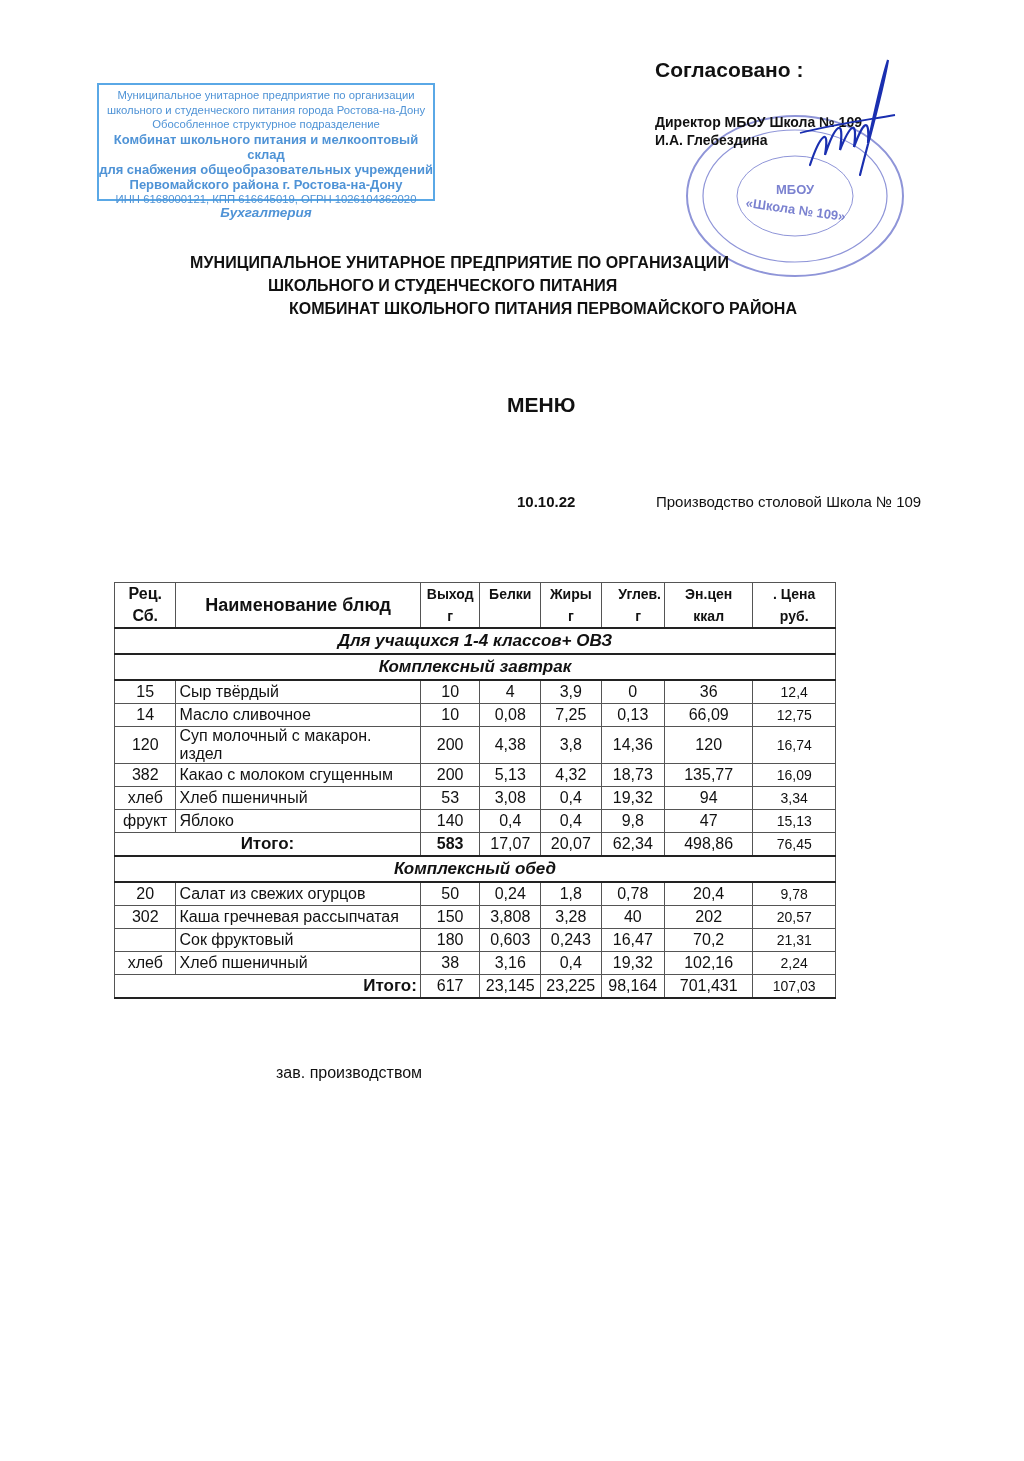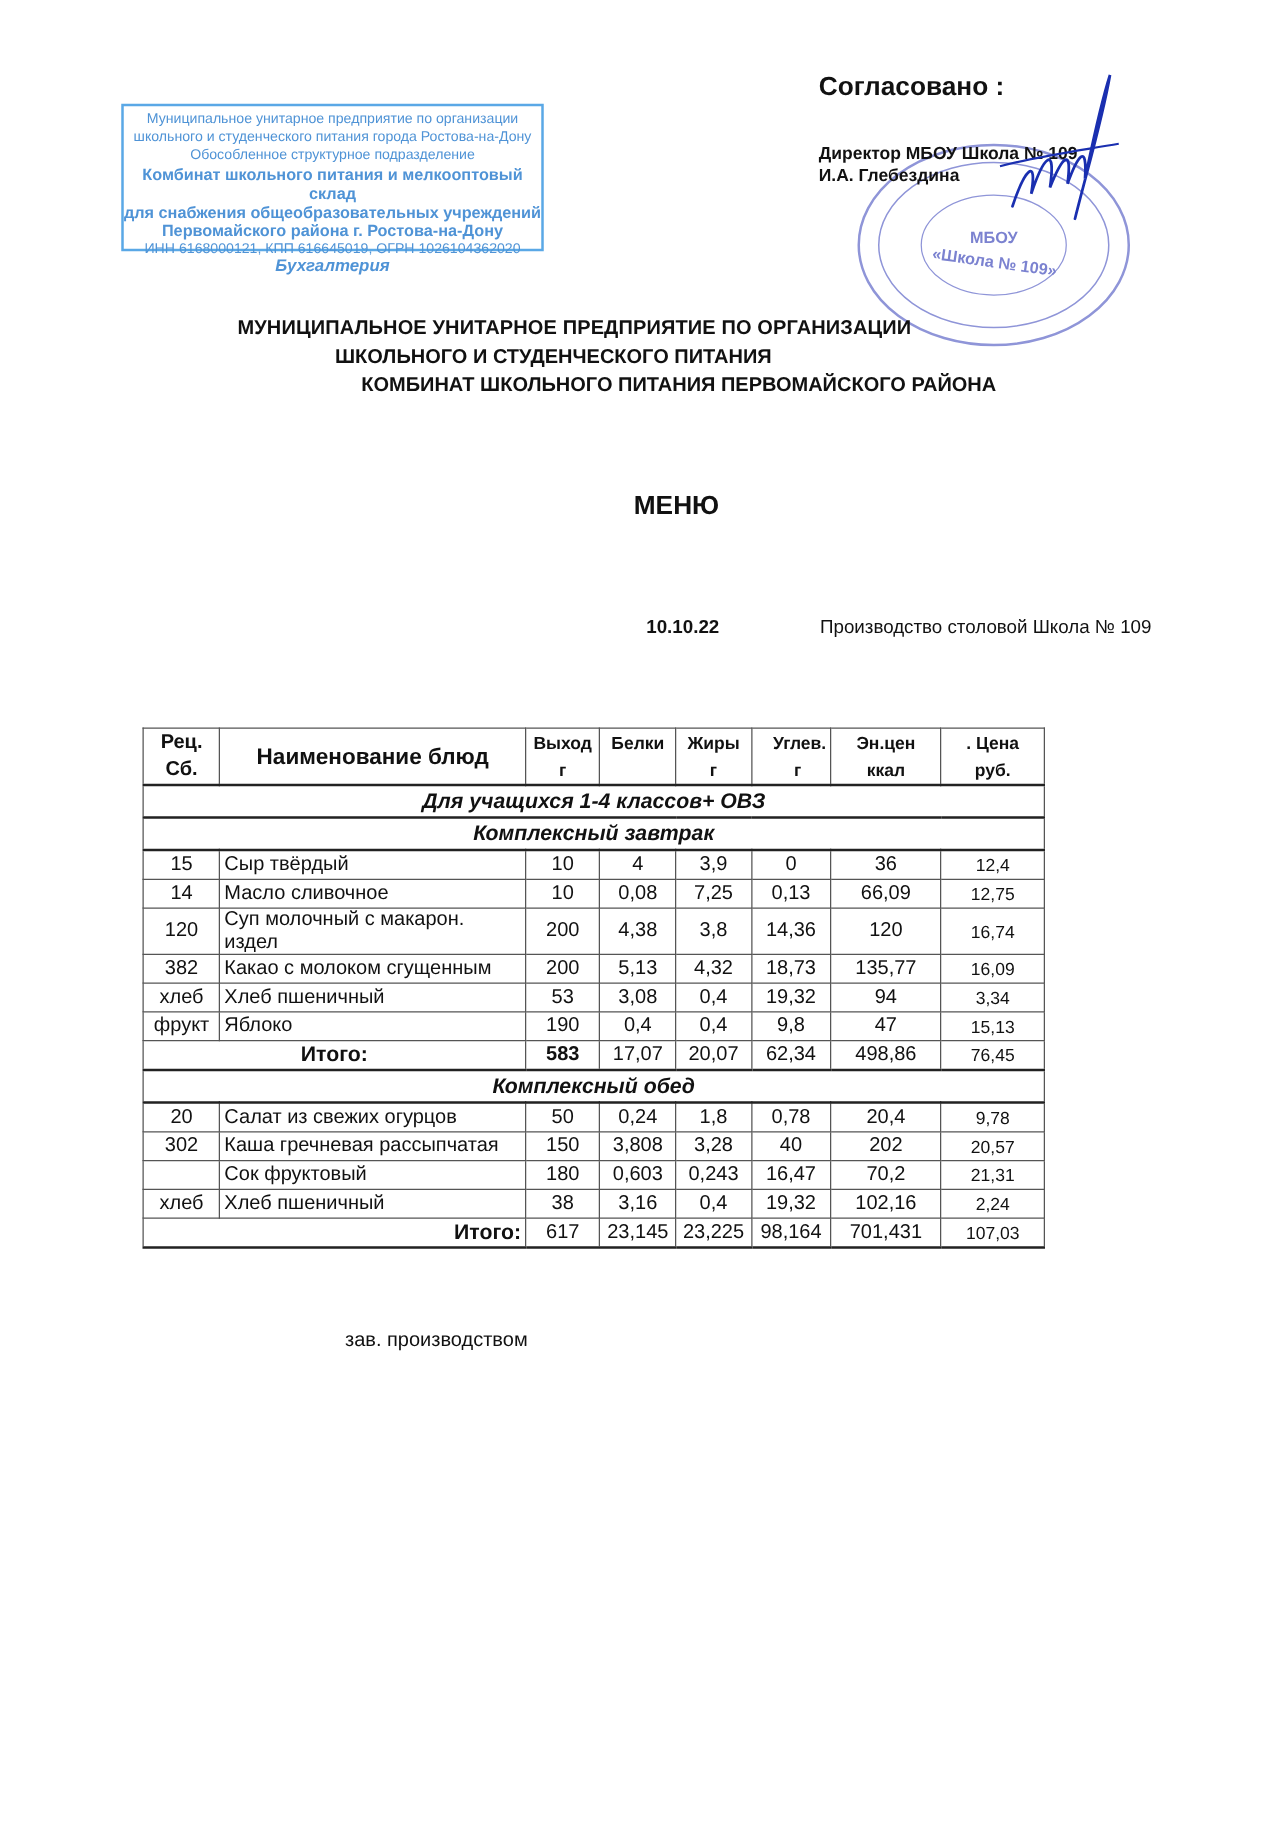--- a/index.html
+++ b/index.html
@@ -167,21 +167,21 @@
         <td class="c">53</td>
         <td class="c">3,08</td>
         <td class="c">0,4</td>
         <td class="c">19,32</td>
         <td class="c">94</td>
         <td class="price">3,34</td>
       </tr>
       <tr>
         <td class="c">фрукт</td>
         <td>Яблоко</td>
-        <td class="c">190</td>
+        <td class="c">140</td>
         <td class="c">0,4</td>
         <td class="c">0,4</td>
         <td class="c">9,8</td>
         <td class="c">47</td>
         <td class="price">15,13</td>
       </tr>
     </tbody>
   <tbody>
       <tr class="total">
     <td colspan="2" class="total-label">Итого:</td>

